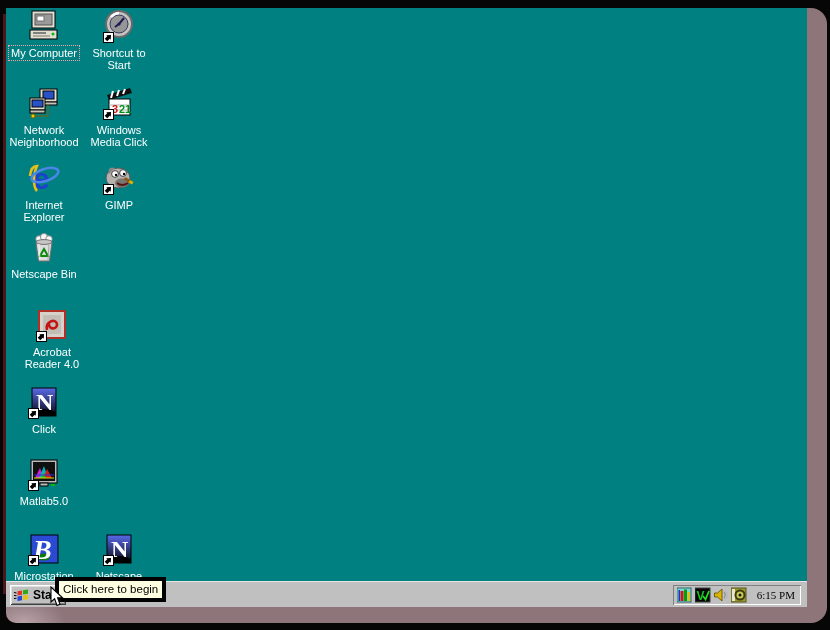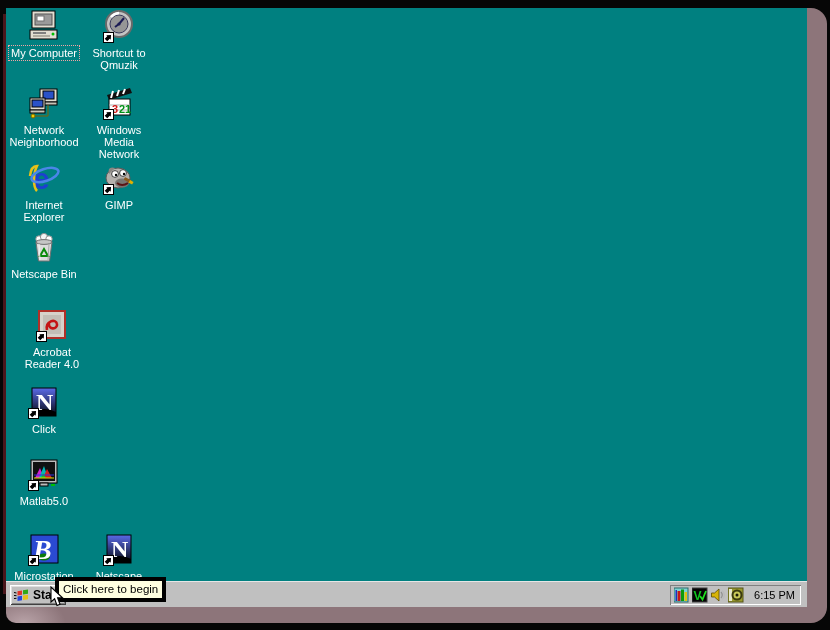--- a/index.html
+++ b/index.html
@@ -35,21 +35,21 @@
     background:#c0c0c0; border-top:1px solid #e6e6e6; z-index:40; }
   #start-btn { position:absolute; left:4px; top:3px; height:20px; padding:0 6px 0 4px;
     display:flex; align-items:center; gap:3px; background:#c0c0c0;
     box-shadow: inset 1px 1px 0 #ffffff, inset -1px -1px 0 #404040,
                 inset 2px 2px 0 #dfdfdf, inset -2px -2px 0 #808080;
     font-weight:bold; font-size:12px; color:#000; }
   #tray { position:absolute; right:6px; top:3px; height:20px; padding:0 6px 0 4px;
     display:flex; align-items:center; gap:2px;
     box-shadow: inset 1px 1px 0 #808080, inset -1px -1px 0 #ffffff; }
   .tray-ico { width:16px; height:16px; }
-  #clock { font-size:11px; color:#000; margin-left:8px; white-space:nowrap; }
+  #clock { font-size:11px; color:#000; margin-left:8px; white-space:nowrap;font-family:Liberation Serif, serif; }
 
   
   #tooltip { position:absolute; left:49px; top:569px; z-index:50;
     background:#ffffe1; border:4px solid #000000; color:#000;
     font-size:11.5px; line-height:14px; padding:1px 4px 2px 4px; white-space:nowrap; }
 
   
   #cursor { position:absolute; left:44px; top:578px; z-index:60; }
 </style>
 </head>
@@ -85,21 +85,21 @@
           <line x1="16" y1="14" x2="21" y2="8" stroke="#1c1c55" stroke-width="2"></line>
           <line x1="16" y1="14" x2="12" y2="17" stroke="#1c1c55" stroke-width="2"></line>
           <circle cx="16" cy="14" r="1.6" fill="#1c1c55"></circle>
         </svg>
         <div class="shortcut">
           <svg width="9" height="9" viewBox="0 0 10 10">
               <path d="M3 9 V5 H1.5 L5 1 L8.5 5 H7 V9 Z" transform="rotate(45 5 5)" fill="#000"></path>
             </svg>
         </div>
       </div>
-      <span class="label">Shortcut to Qmuzik</span>
+      <span class="label">Shortcut to Start</span>
     </div>
 
     <div class="cell" style="left:0;top:79px">
       <div class="art">
         <svg width="32" height="32" viewBox="0 0 32 32">
           <rect x="12" y="2" width="17" height="13" fill="#e2ded2" stroke="#000"></rect>
           <rect x="15" y="4" width="11" height="8" fill="#2a52c8" stroke="#000"></rect>
           <rect x="12" y="15" width="17" height="3" fill="#c8c4b8" stroke="#000"></rect>
           <rect x="2" y="11" width="15" height="12" fill="#e2ded2" stroke="#000"></rect>
           <rect x="4" y="13" width="11" height="7" fill="#2a52c8" stroke="#000"></rect>
@@ -124,21 +124,21 @@
           <line x1="6" y1="23" x2="27" y2="23" stroke="#b0b0b0"></line>
           <text x="9" y="26" font-family="Liberation Sans, sans-serif" font-weight="bold" font-size="11" fill="#d01818">3</text>
           <text x="16" y="26" font-family="Liberation Sans, sans-serif" font-weight="bold" font-size="11" fill="#009018">21</text>
         </svg>
         <div class="shortcut">
           <svg width="9" height="9" viewBox="0 0 10 10">
               <path d="M3 9 V5 H1.5 L5 1 L8.5 5 H7 V9 Z" transform="rotate(45 5 5)" fill="#000"></path>
             </svg>
         </div>
       </div>
-      <span class="label">Windows Media Network</span>
+      <span class="label">Windows Media Click</span>
     </div>
 
     <div class="cell" style="left:0;top:154px">
       <div class="art">
         <svg width="32" height="32" viewBox="0 0 32 32">
           <text x="5" y="27" font-family="Liberation Sans, sans-serif" font-weight="bold" font-size="30" fill="#1d3fd2">e</text>
           <path d="M2 14 Q3 4 9 4 Q6 10 6 18 Q6 26 9 29" stroke="#e8c018" stroke-width="2.5" fill="none"></path>
           <ellipse cx="17" cy="13" rx="14" ry="6" fill="none" stroke="#4a86e8" stroke-width="2.5" transform="rotate(-18 17 13)"></ellipse>
         </svg>
       </div>

